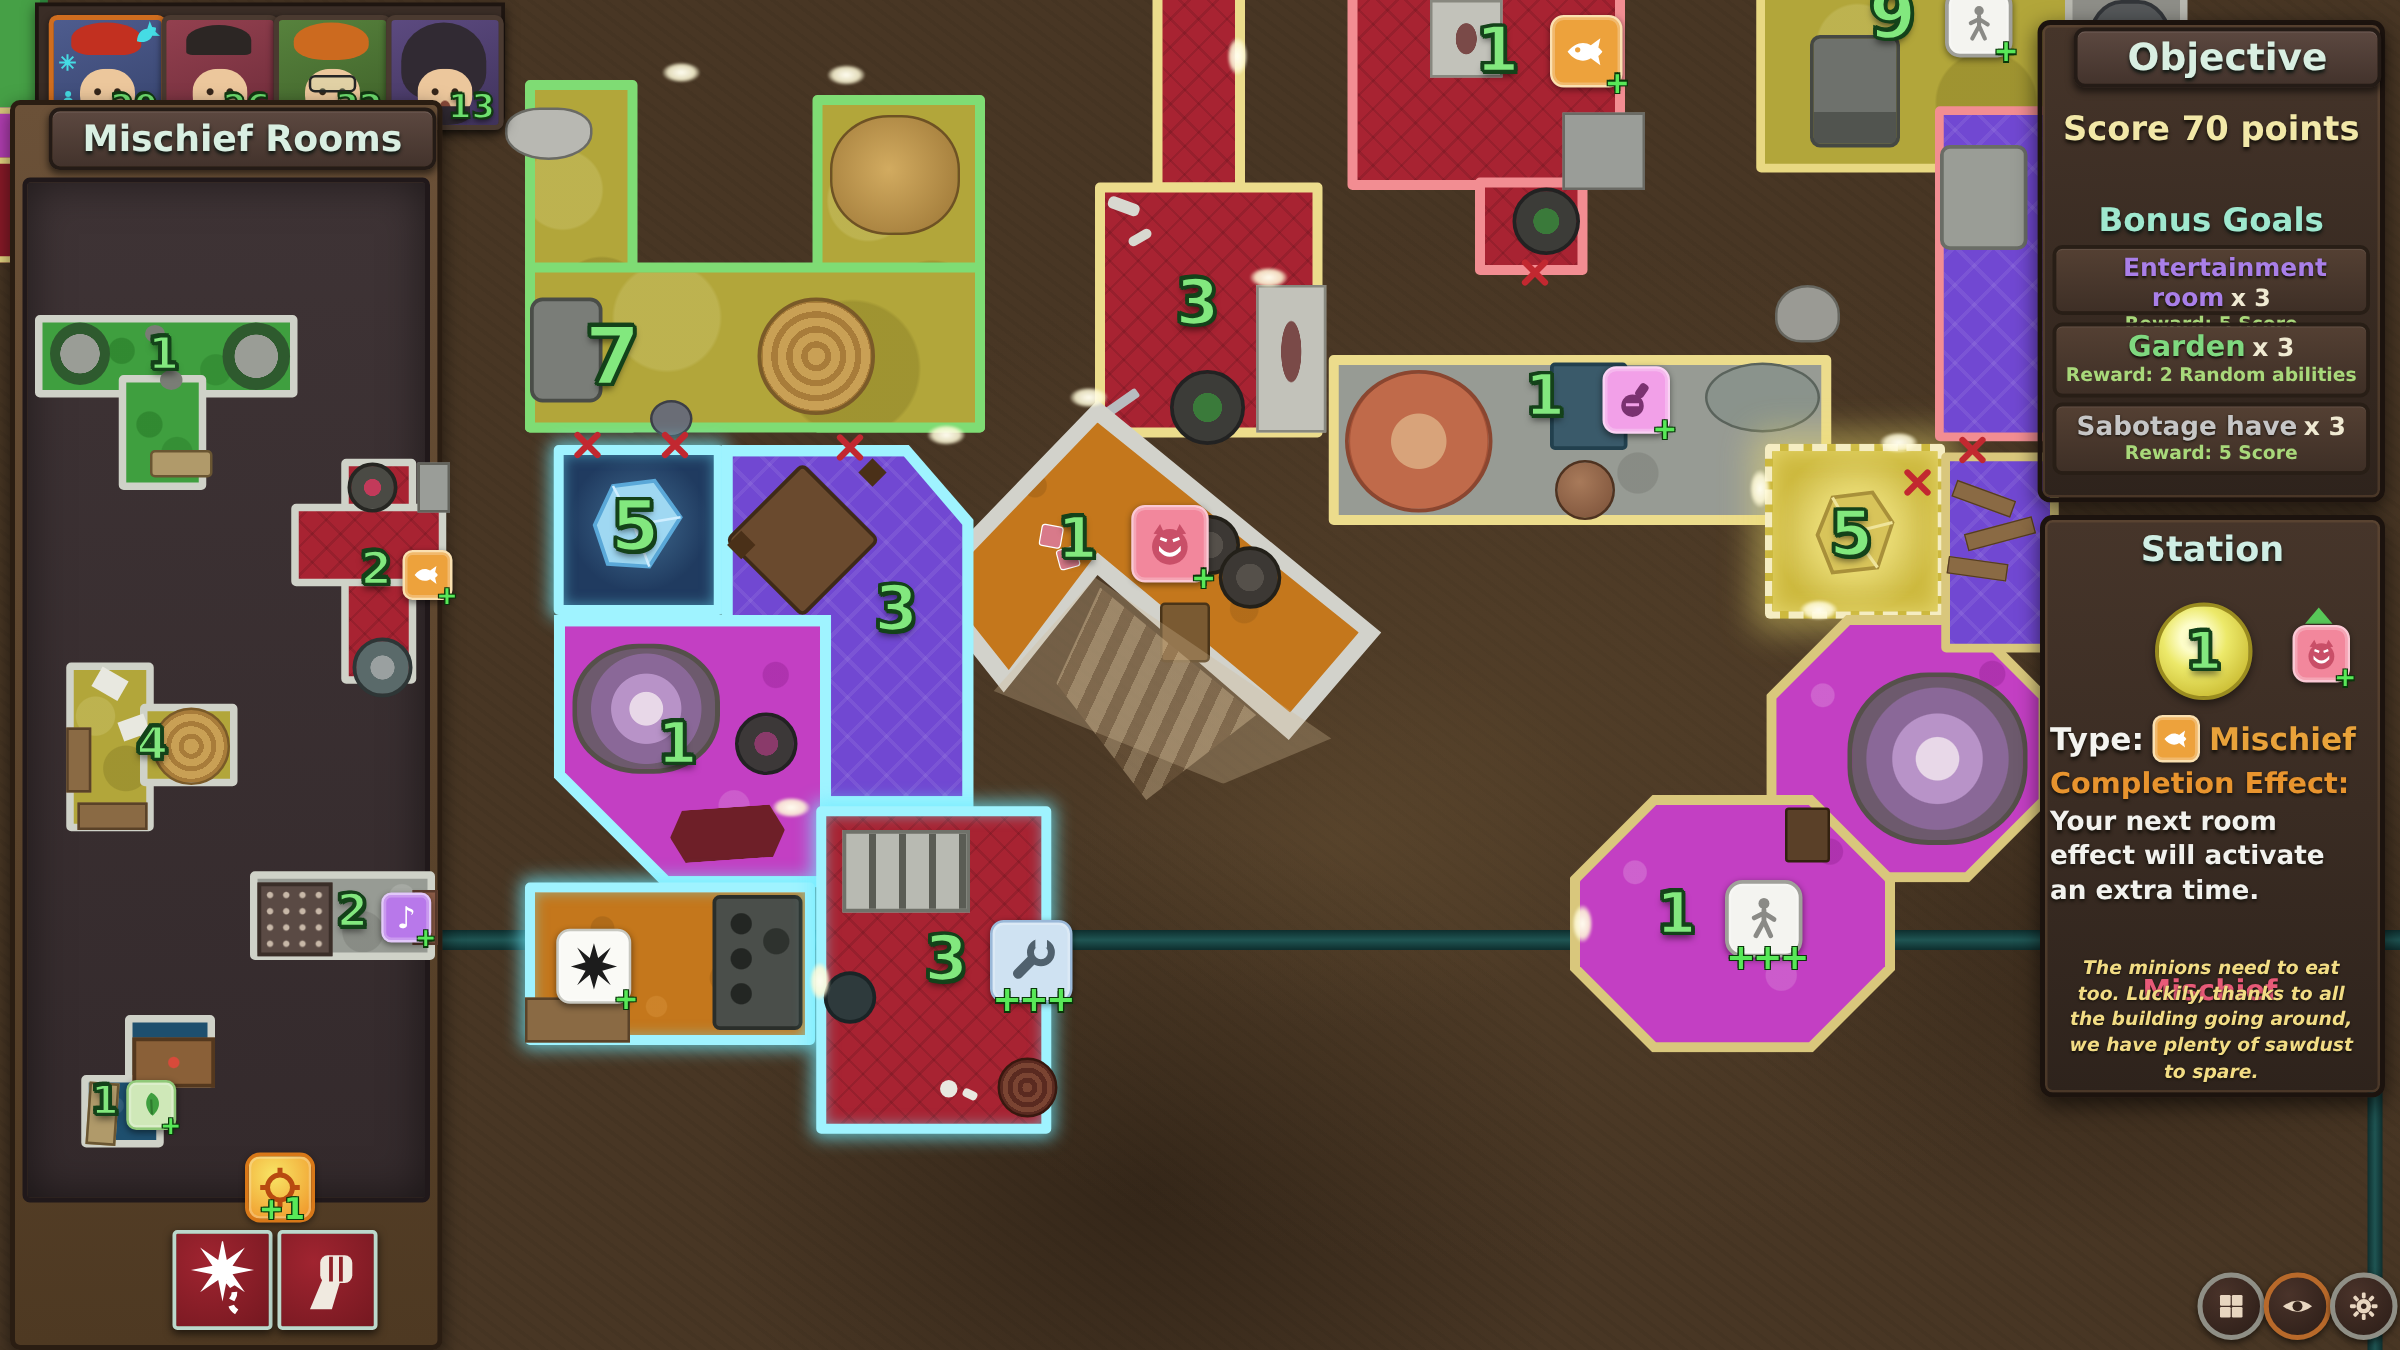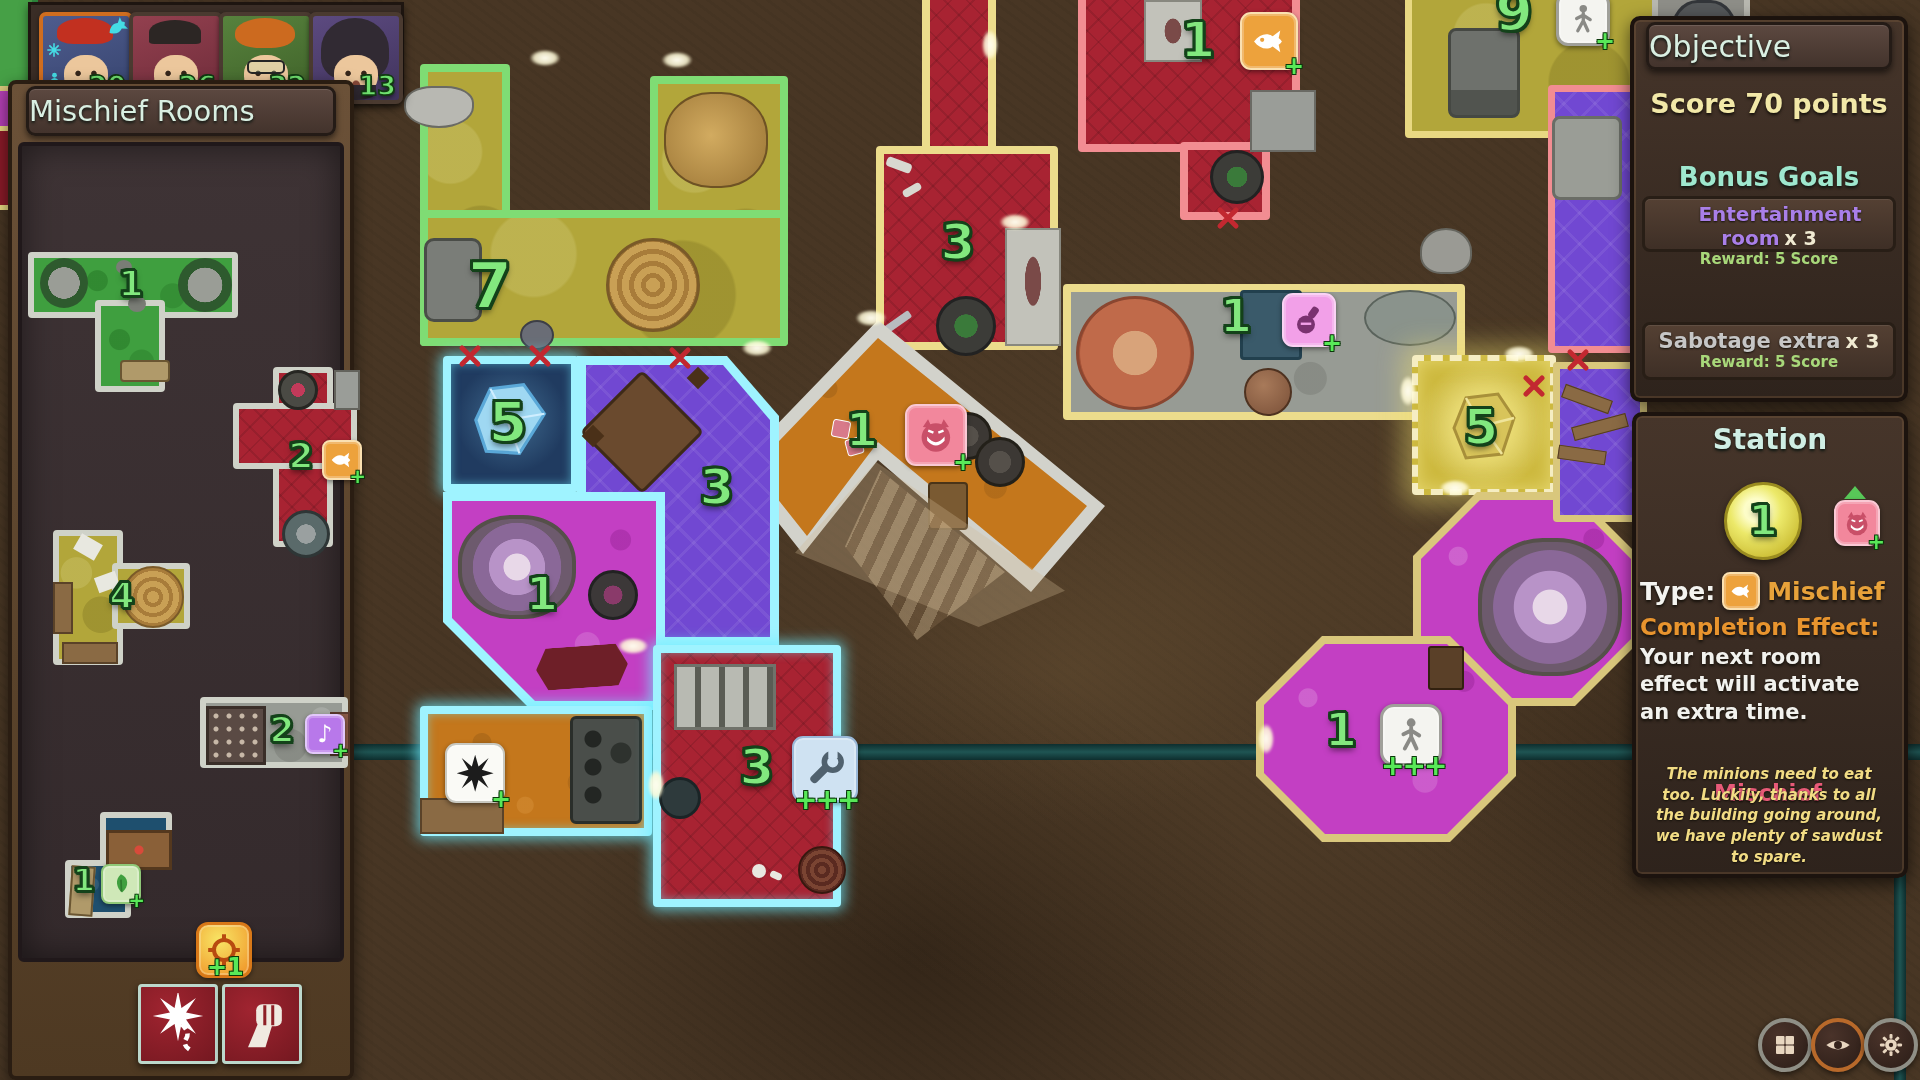--- a/index.html
+++ b/index.html
@@ -46,21 +46,21 @@
   .trip{position:absolute;color:#58e858;font-weight:bold;font-size:28px;letter-spacing:-2px;line-height:1;
     text-shadow:1px 1px 0 #0a380a,-1px -1px 0 #0a380a,1px -1px 0 #0a380a,-1px 1px 0 #0a380a;}
   .notch{position:absolute;width:30px;height:16px;border-radius:50%;
     background:radial-gradient(ellipse,#fffdf0 0%,rgba(255,250,215,.85) 50%,rgba(255,250,215,0) 75%);filter:blur(1px);}
   .notch.v{width:16px;height:30px;}
   .xmark svg{width:24px;height:24px;}
   .dec{position:absolute;}
   
   .plate{background:linear-gradient(#5c4840,#43332c);border:3px solid #241b16;border-radius:9px;
     box-shadow:0 3px 6px rgba(0,0,0,.55), inset 0 1px 0 rgba(255,255,255,.12);
-    display:flex;align-items:center;font-weight:normal;color:#d9efe2;text-shadow:0 2px 3px #0e1712;}
+    display:flex;align-items:center;justify-content:center;font-weight:bold;color:#d9efe2;text-shadow:0 2px 3px #0e1712;margin-left:13px;}
   .panel{background:linear-gradient(#46352a,#2e231c);border:4px solid #1c130e;border-radius:10px;
     box-shadow:0 6px 18px rgba(0,0,0,.6), inset 0 0 0 2px rgba(125,95,62,.35);}
   .goalcard{background:linear-gradient(#544033,#3e2f26);border:3px solid #281e16;border-radius:8px;
     box-shadow:inset 0 1px 0 rgba(255,255,255,.08);text-align:center;color:#f0ead2;}
   .vbtn{position:absolute;width:46px;height:46px;border-radius:50%;display:flex;align-items:center;justify-content:center;
     background:radial-gradient(circle at 35% 30%,#4a332a,#2b1d17);border:4px solid #8f8f86;box-shadow:0 2px 6px rgba(0,0,0,.6);}
   .tile{position:absolute;width:86px;height:84px;border:4px solid #4a3a30;border-radius:7px;overflow:hidden;box-shadow:0 2px 5px rgba(0,0,0,.5);}
   .face{position:absolute;left:50%;bottom:5px;transform:translateX(-50%);width:44px;height:40px;background:#ecc79c;border-radius:46%;
     background-image:radial-gradient(circle at 32% 46%,#35261a 2.3px,transparent 3.2px),radial-gradient(circle at 68% 46%,#35261a 2.3px,transparent 3.2px),radial-gradient(ellipse at 50% 80%,#8a4a3a 0 4px,transparent 5px);}
   .score{position:absolute;right:3px;bottom:1px;font-size:27px;font-weight:bold;color:#6fe06f;line-height:1;
@@ -441,22 +441,27 @@
     <span>Objective</span>
   </div>
   <div class="obj-center" style="left:1640px;top:88px;width:258px;font-size:27px;color:#f2e8a8;text-shadow:0 2px 3px #14100a;">Score 70 points</div>
   <div class="obj-center" style="left:1640px;top:162px;width:258px;font-size:26px;color:#9fe8cf;text-shadow:0 2px 3px #0e1712;">Bonus Goals</div>
 
   <div class="abs goalcard" style="left:1642px;top:196px;width:254px;height:56px;padding-top:3px;">
     <div><span style="font-size: 20px; font-weight: bold; text-shadow: rgb(20, 16, 10) 0px 1px 2px; color: rgb(169, 127, 232); margin-left: 22px;">Entertainment room</span>
     <span style="font-size:19px;font-weight:bold;">x 3</span></div>
     <div style="font-size:15px;font-weight:bold;color:#a8d87a;">Reward: 5 Score</div>
   </div>
+  <div class="abs goalcard" style="left:1642px;top:258px;width:254px;height:60px;padding-top:4px;">
+    <div><span style="font-size: 23px; font-weight: bold; text-shadow: rgb(20, 16, 10) 0px 1px 2px; color: rgb(127, 216, 127);">Garden</span>
+    <span style="font-size:20px;font-weight:bold;">x 3</span></div>
+    <div style="font-size:15px;font-weight:bold;color:#a8d87a;">Reward: 2 Random abilities</div>
+  </div>
   <div class="abs goalcard" style="left:1642px;top:322px;width:254px;height:58px;padding-top:4px;">
-    <div><span style="font-size: 21px; font-weight: bold; text-shadow: rgb(20, 16, 10) 0px 1px 2px; color: rgb(198, 198, 198);">Sabotage extra</span>
+    <div><span style="font-size: 21px; font-weight: bold; text-shadow: rgb(20, 16, 10) 0px 1px 2px; color: rgb(198, 198, 198);">Sabotage have</span>
     <span style="font-size:20px;font-weight:bold;">x 3</span></div>
     <div style="font-size:15px;font-weight:bold;color:#a8d87a;">Reward: 5 Score</div>
   </div>
 
   <div class="abs panel" style="left:1632px;top:412px;width:276px;height:466px;"></div>
   <div class="obj-center" style="left:1640px;top:424px;width:260px;font-size:28px;color:#cfeee4;text-shadow:0 2px 3px #0e1712;line-height:1.15;">
     <div>Station</div>
   </div>
   <div class="abs" style="left:1724px;top:482px;width:78px;height:78px;border-radius:50%;border:3px solid #9a8c20;background:radial-gradient(circle at 40% 35%,#fdfdc8 0 18%,#ece96a 40%,#cfc23a 75%,#b8a828);box-shadow:0 3px 7px rgba(0,0,0,.5);display:flex;align-items:center;justify-content:center;">
     <span class="num" style="position:static;transform:none;font-size:42px;">1</span>

